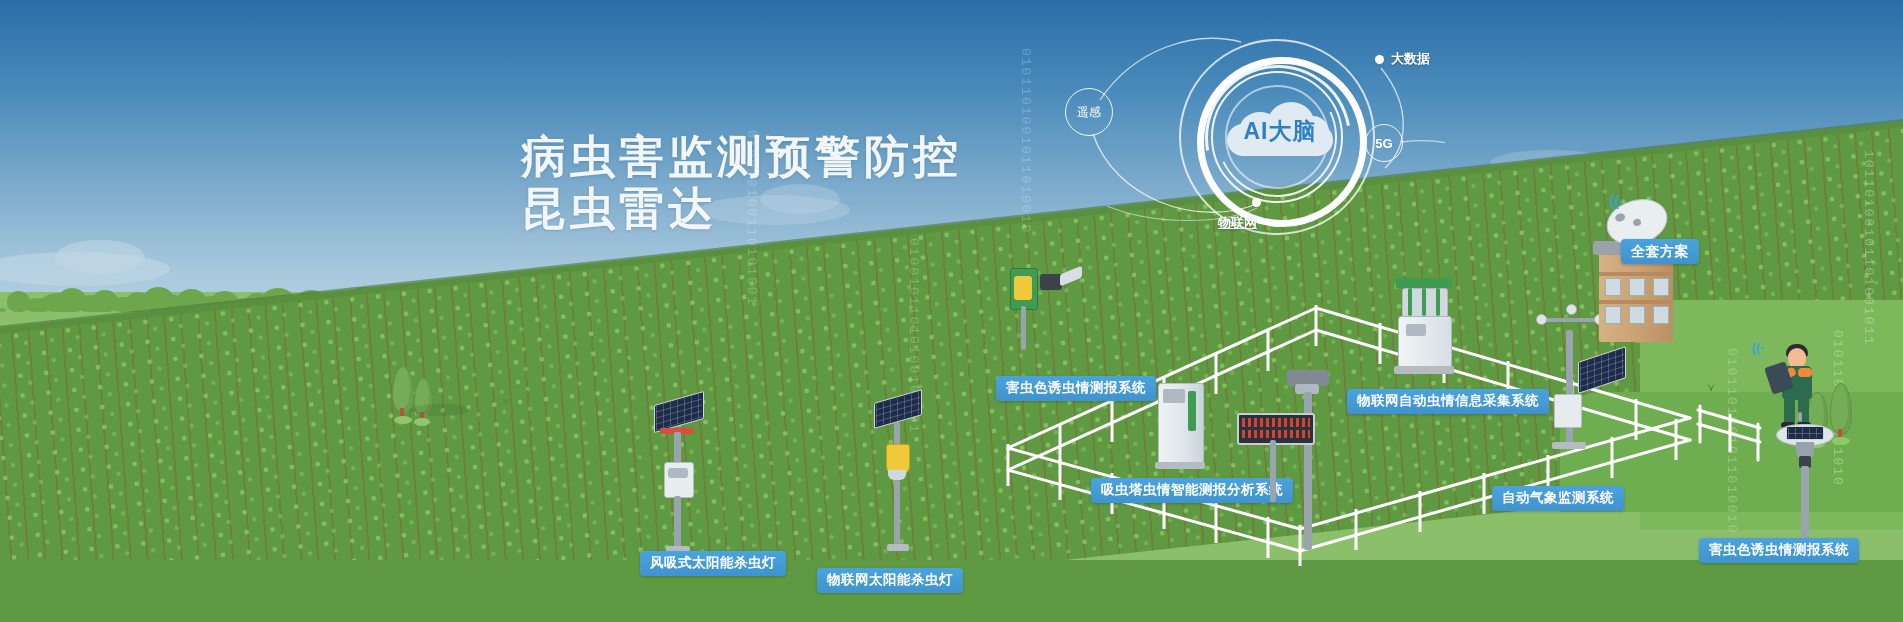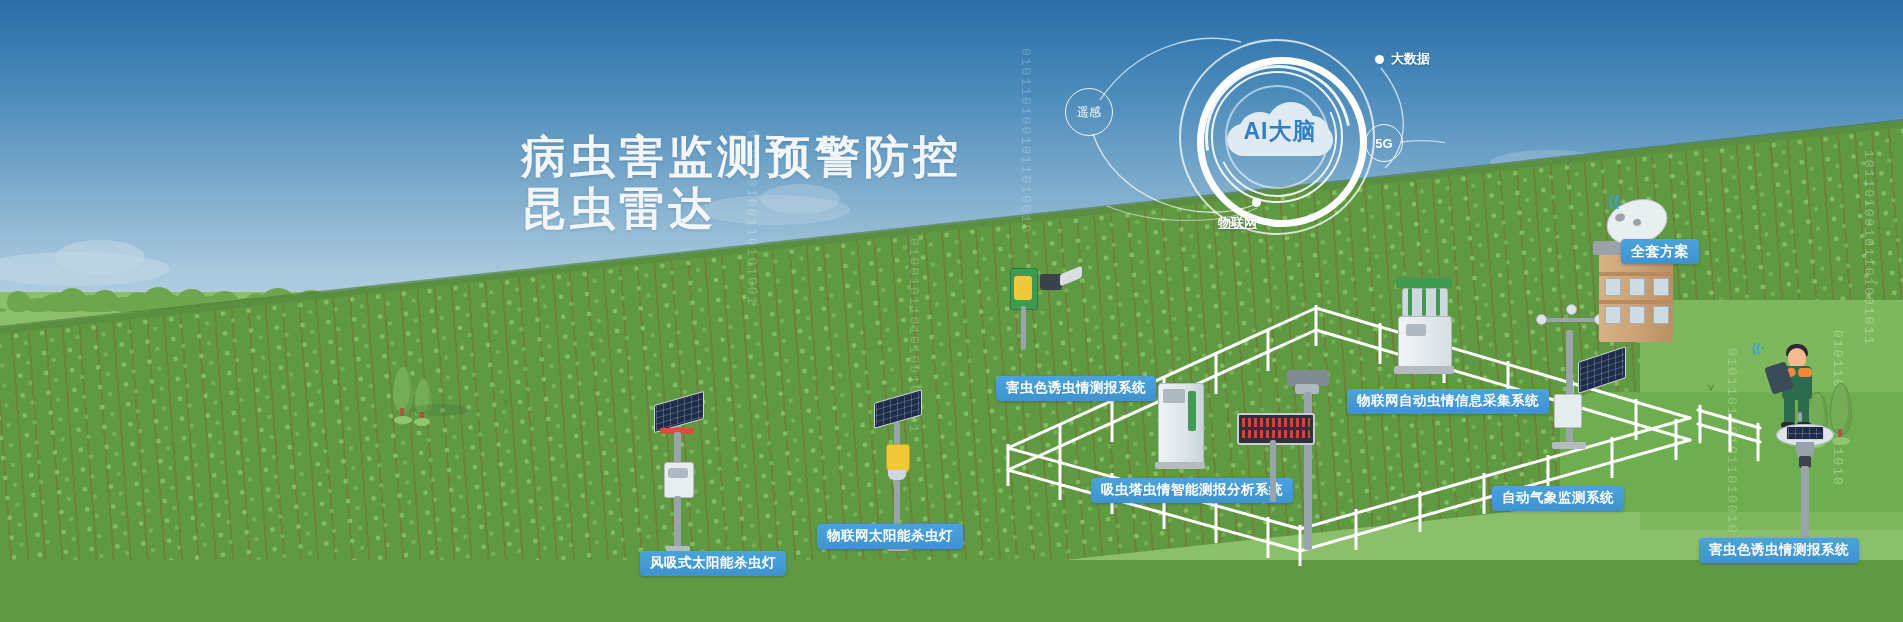--- a/index.html
+++ b/index.html
@@ -597,15 +597,15 @@
   <div class="eq" style="left:868px;top:396px;width:70px;height:160px;">
     <div class="panel" style="left:6px;top:0;width:46px;height:24px;transform:skewY(-16deg);">
         <div class="cells"></div>
       </div>
     <div class="pole" style="left:26px;top:26px;height:26px;width:6px;"></div>
     <div class="box" style="left:18px;top:48px;width:22px;height:30px;background:#f0c93a;border:1.5px solid #c8a21e;border-radius:3px 3px 10px 10px;"></div>
     <div class="box" style="left:20px;top:74px;width:18px;height:10px;background:#cfd8de;border-radius:0 0 6px 6px;"></div>
     <div class="pole" style="left:26px;top:84px;height:66px;width:6px;"></div>
     <div class="base" style="left:19px;top:148px;width:22px;height:7px;"></div>
   </div>
-  <div class="chip" style="left:817px;top:524px;">物联网太阳能杀虫灯</div>
+  <div class="chip" style="left:817px;top:568px;">物联网太阳能杀虫灯</div>
 
 </div>
 
 </body></html>

